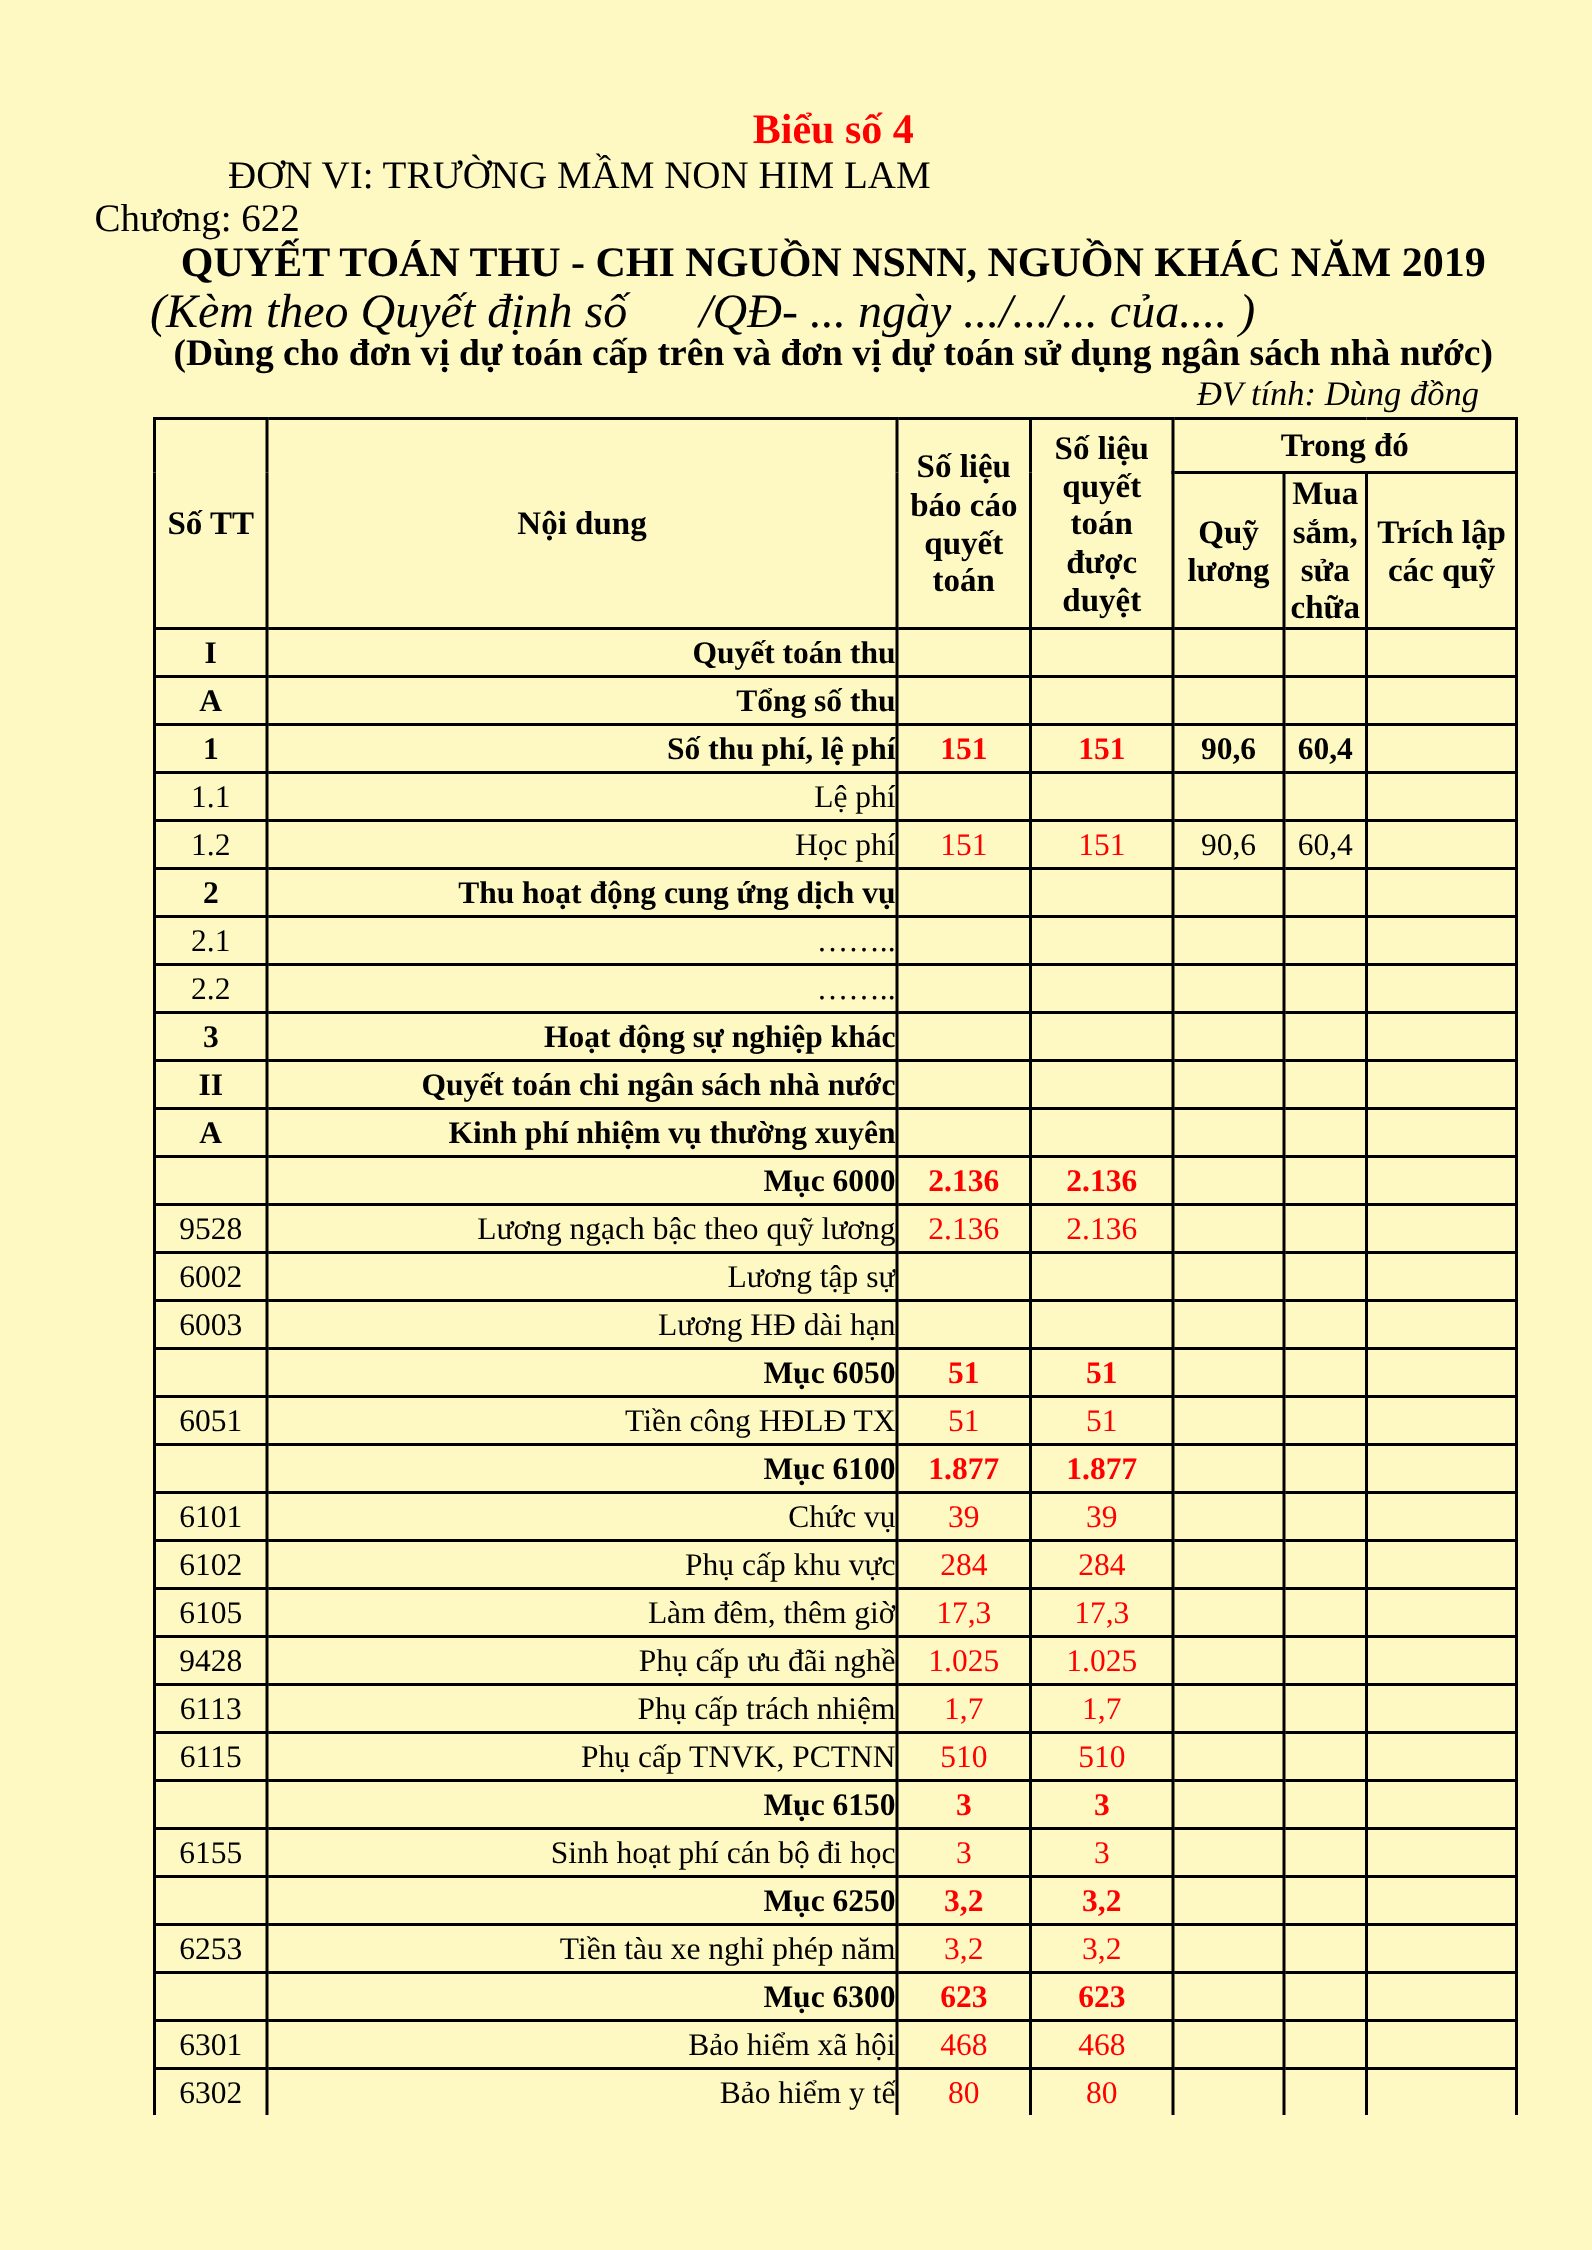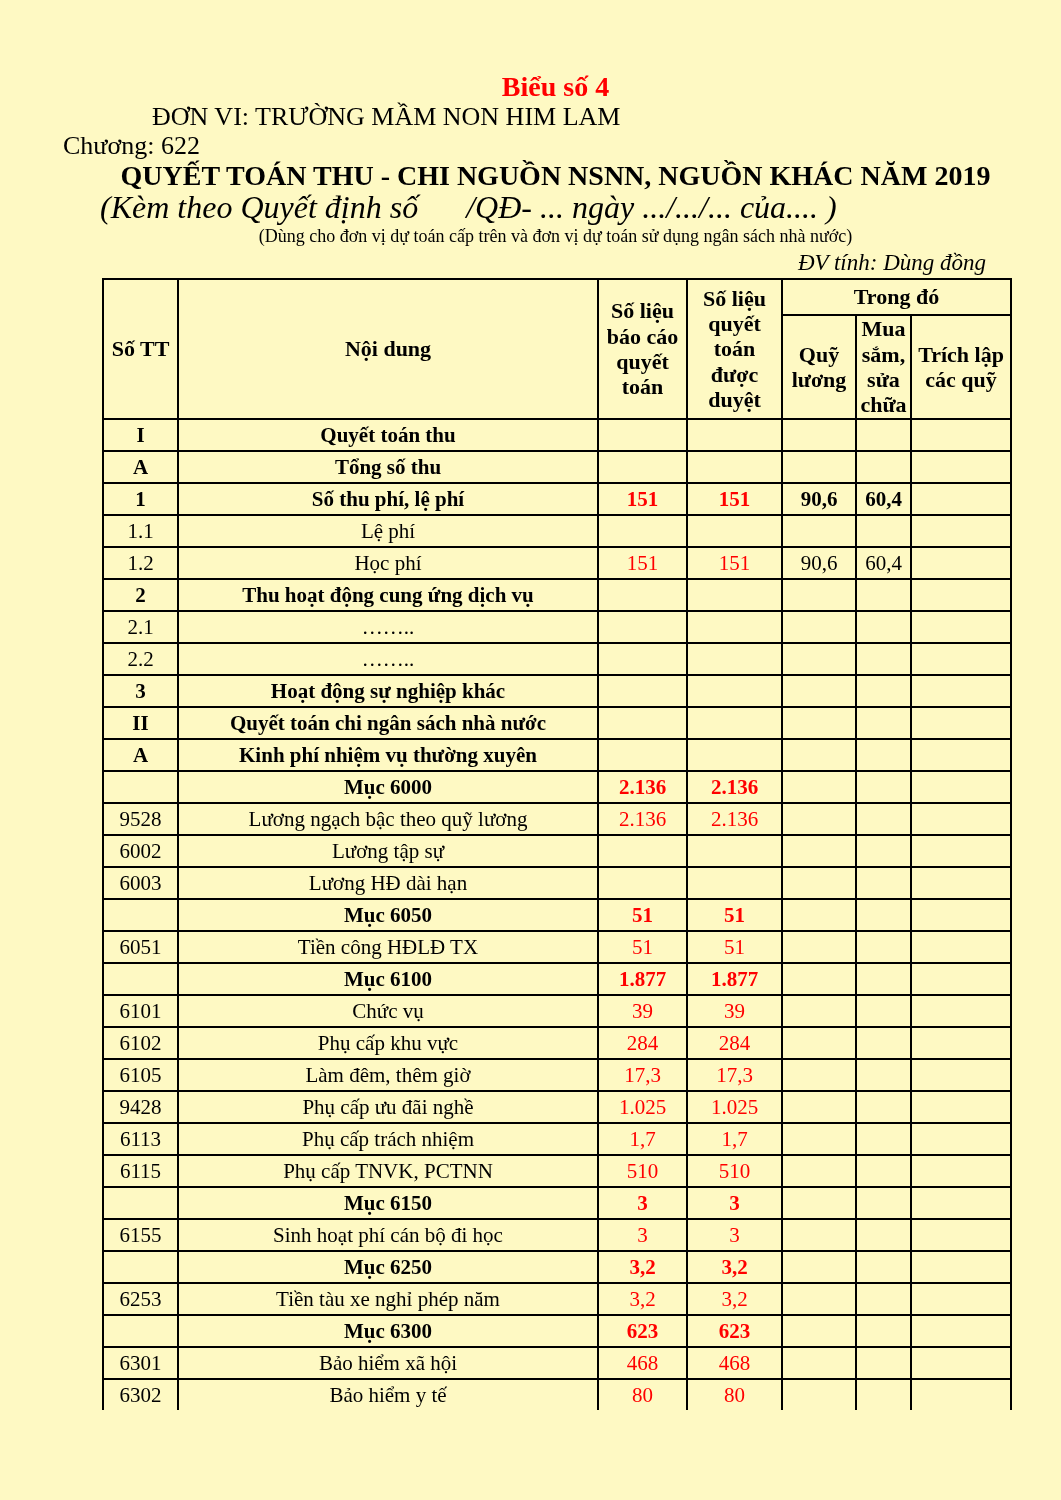--- a/index.html
+++ b/index.html
@@ -53,22 +53,23 @@
     text-align: left;
     font-size: 32px;
     font-style: italic;
     line-height: 30px;
     white-space: pre;
   }
   .usage-note {
     margin-left: 100px;
     width: 911px;
     text-align: center;
-    font-size: 18px;
+    font-size: 25px;
     line-height: 28px;
+    font-weight: bold;
   }
   .unit-measure {
     margin-left: 100px;
     width: 886px;
     text-align: right;
     font-size: 23px;
     font-style: italic;
     line-height: 26px;
   }
   table.report-table {
@@ -92,21 +93,21 @@
     line-height: 1.15;
     padding: 0 2px;
   }
   thead tr.head-top { height: 36px; }
   thead tr.head-sub { height: 104px; }
   tbody td {
     height: 30px;
     font-size: 21px;
   }
   td.cell-stt { text-align: center; }
-  td.cell-label { text-align: center; padding-left: 8px; }
+  td.cell-label { text-align: right; padding-left: 8px; }
   td.cell-num { text-align: center; }
   td.red { color: #ff0000; }
   tr.bold td { font-weight: bold; }
   tr.last-cut td { border-bottom: none; }
 </style>
 </head>
 <body>
 
 <div class="page">
 

